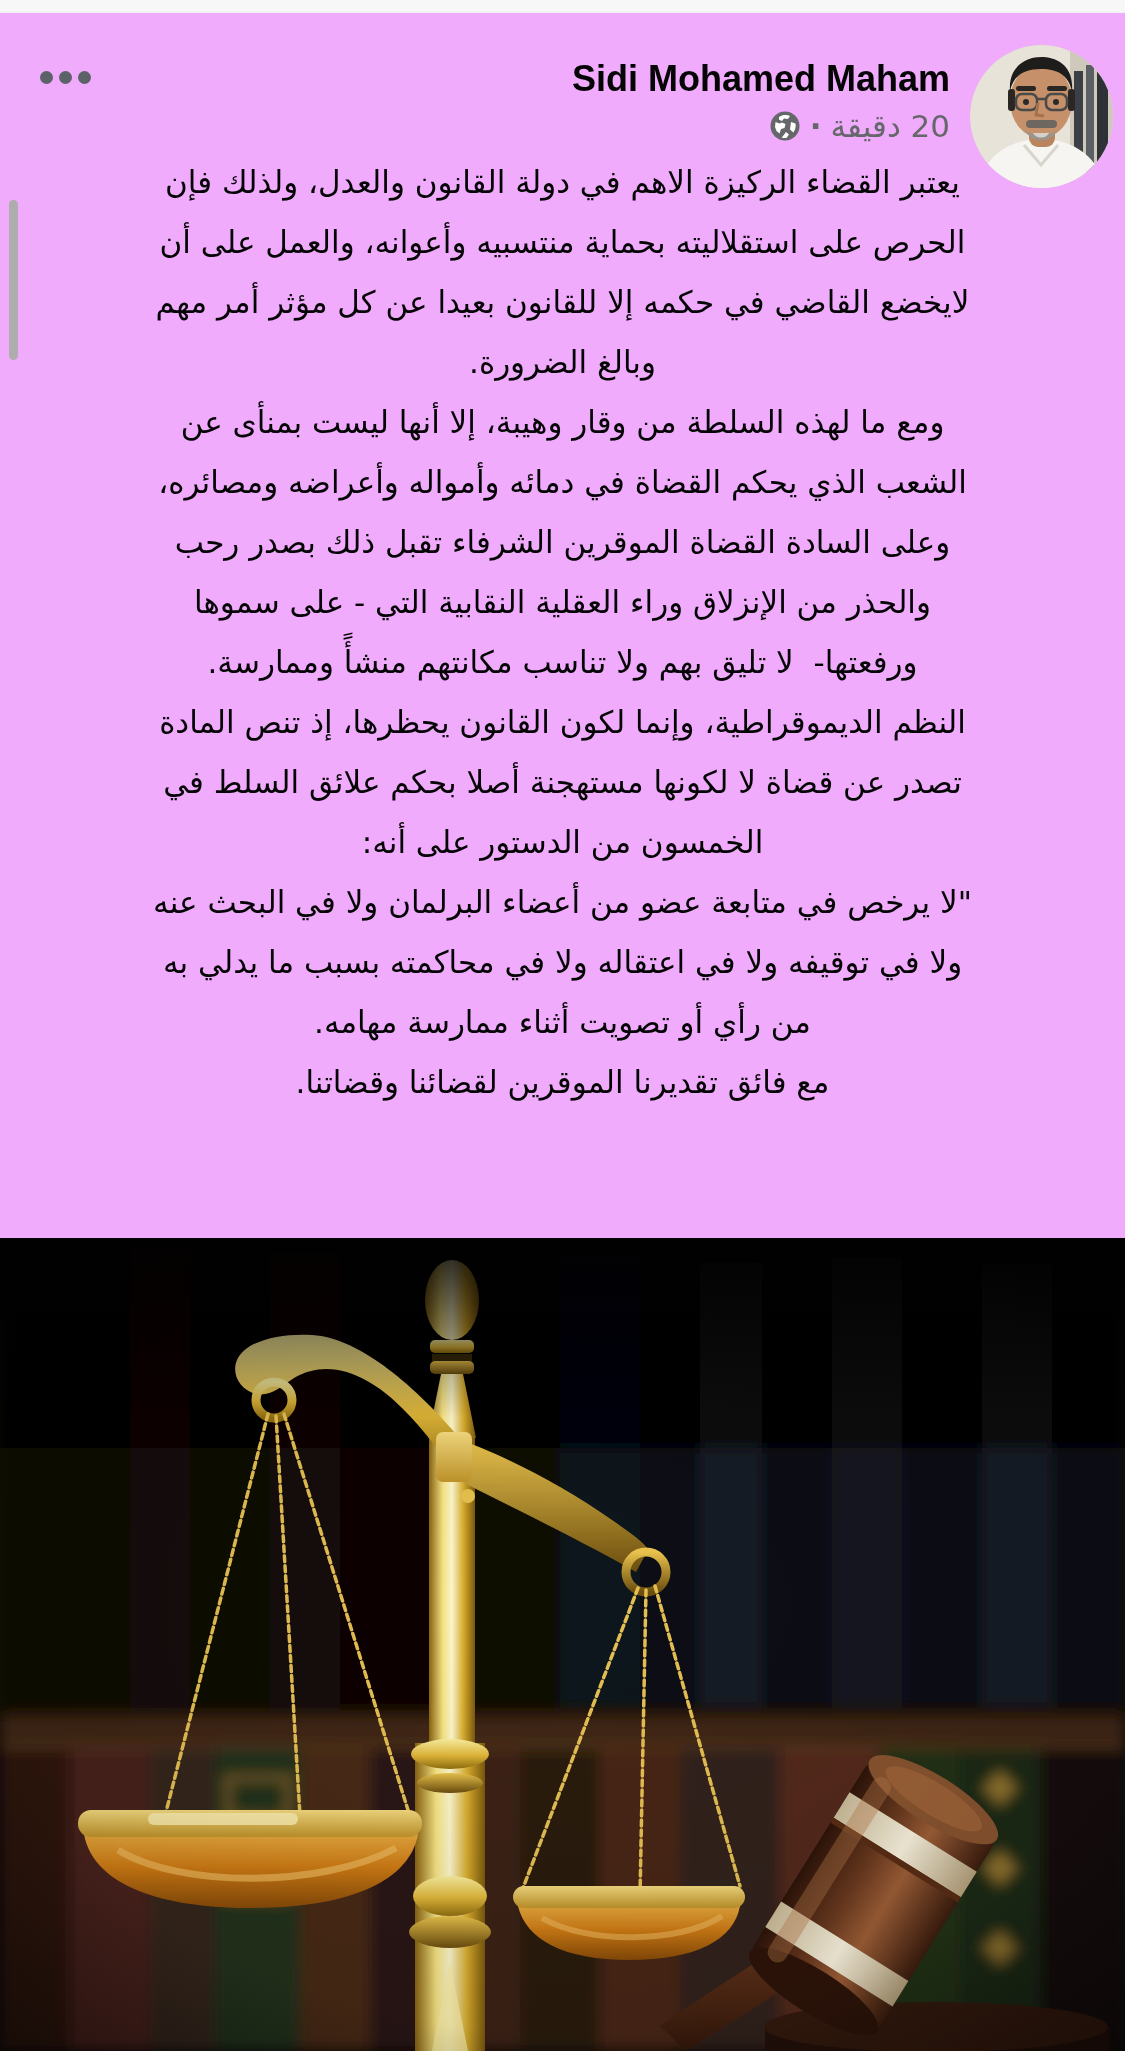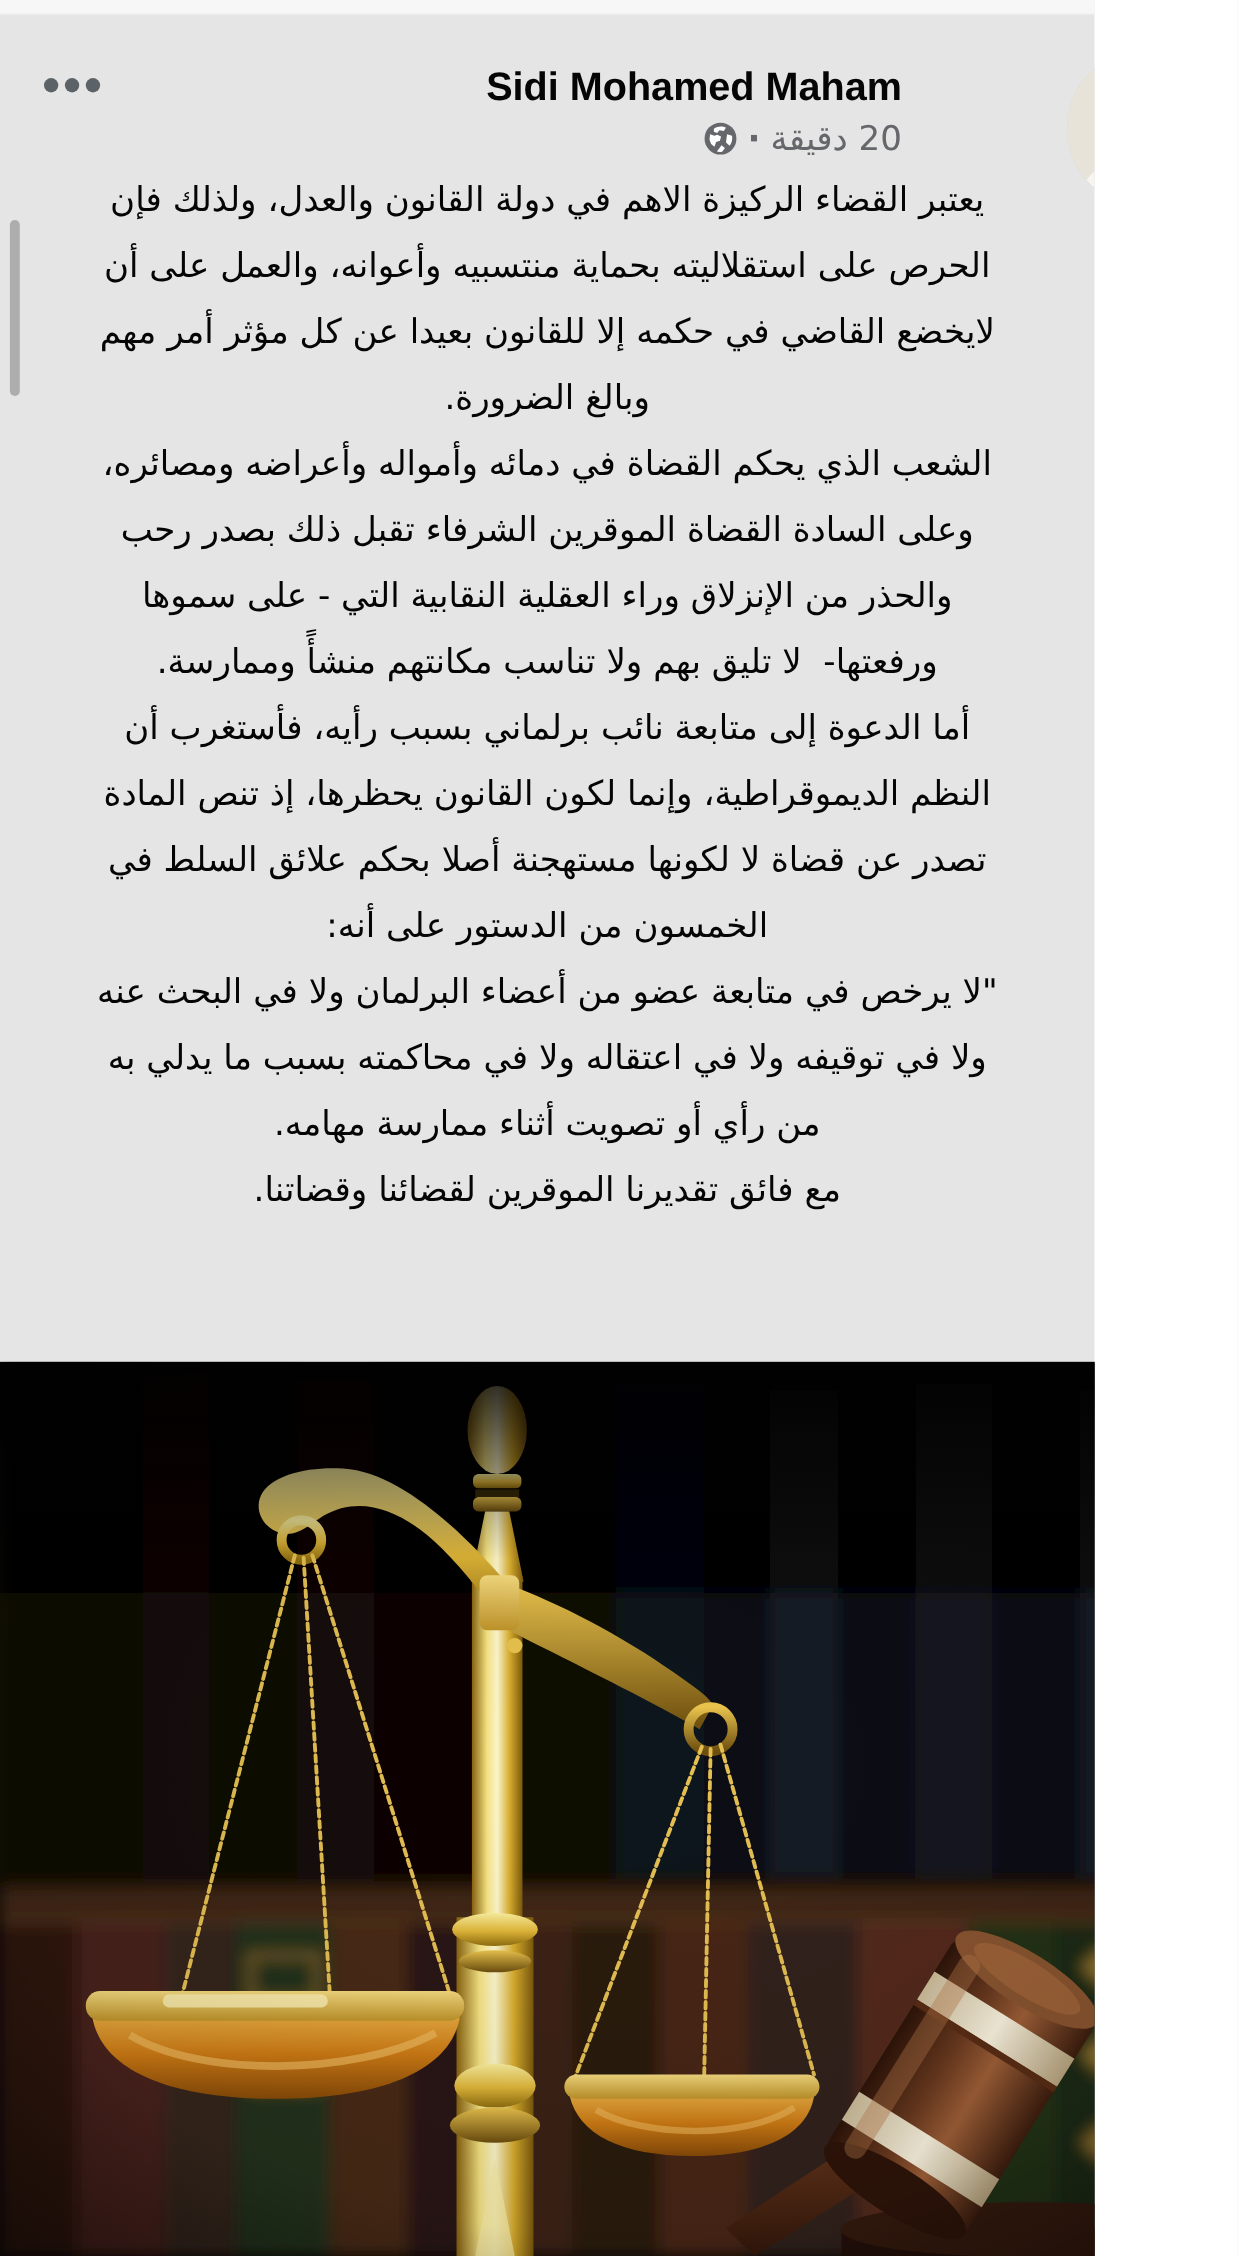--- a/index.html
+++ b/index.html
@@ -1,16 +1,16 @@
 <!DOCTYPE html>
 <html lang="ar"><head>
 <meta charset="utf-8">
 <style>
   html,body{margin:0;padding:0;background:#fff;}
-  .screen{position:relative;width:995px;height:2051px;background:#e5e5e5;overflow:hidden;
+  .screen{position:relative;width:1125px;height:2051px;background:#f0abfc;overflow:hidden;
           font-family:"DejaVu Sans",sans-serif;}
   .top-strip{position:absolute;left:0;top:0;width:1125px;height:12px;background:#f7f7f8;
              border-bottom:1px solid #eef0f2;}
   .scrollbar-thumb{position:absolute;left:9px;top:200px;width:9px;height:160px;
                    background:#adadad;border-radius:5px;}
   
   .more-btn{position:absolute;left:40px;top:62px;width:70px;height:30px;display:flex;
             align-items:center;gap:6px;background:none;border:none;cursor:pointer;padding:0;}
   .dot{width:13px;height:13px;border-radius:50%;background:#5c6368;}
   .avatar{position:absolute;left:970px;top:45px;width:143px;height:143px;border-radius:50%;
@@ -86,25 +86,25 @@
       <path d="M55,84 C59,99 83,99 87,84 C83,92 59,92 55,84 Z" fill="#9a948c"></path>
       <path d="M63,88 C66,94 76,94 79,88 Z" fill="#d5d2cb"></path>
     </svg>
   </div>
 
   <div class="post-body">
       <div class="post-line">يعتبر القضاء الركيزة الاهم في دولة القانون والعدل، ولذلك فإن</div>
       <div class="post-line">الحرص على استقلاليته بحماية منتسبيه وأعوانه، والعمل على أن</div>
       <div class="post-line">لايخضع القاضي في حكمه إلا للقانون بعيدا عن كل مؤثر أمر مهم</div>
       <div class="post-line">وبالغ الضرورة.</div>
+      <div class="post-line">ومع ما لهذه السلطة من وقار وهيبة، إلا أنها ليست بمنأى عن</div>
       <div class="post-line">الشعب الذي يحكم القضاة في دمائه وأمواله وأعراضه ومصائره،</div>
       <div class="post-line">وعلى السادة القضاة الموقرين الشرفاء تقبل ذلك بصدر رحب</div>
       <div class="post-line">والحذر من الإنزلاق وراء العقلية النقابية التي - على سموها</div>
       <div class="post-line">ورفعتها-&nbsp; لا تليق بهم ولا تناسب مكانتهم منشأً وممارسة.</div>
-      <div class="post-line">أما الدعوة إلى متابعة نائب برلماني بسبب رأيه، فأستغرب أن</div>
       <div class="post-line">النظم الديموقراطية، وإنما لكون القانون يحظرها، إذ تنص المادة</div>
       <div class="post-line">تصدر عن قضاة لا لكونها مستهجنة أصلا بحكم علائق السلط في</div>
       <div class="post-line">الخمسون من الدستور على أنه:</div>
       <div class="post-line">"لا يرخص في متابعة عضو من أعضاء البرلمان ولا في البحث عنه</div>
       <div class="post-line">ولا في توقيفه ولا في اعتقاله ولا في محاكمته بسبب ما يدلي به</div>
       <div class="post-line">من رأي أو تصويت أثناء ممارسة مهامه.</div>
       <div class="post-line">مع فائق تقديرنا الموقرين لقضائنا وقضاتنا.</div>
     </div>
 
   <figure class="post-photo">

